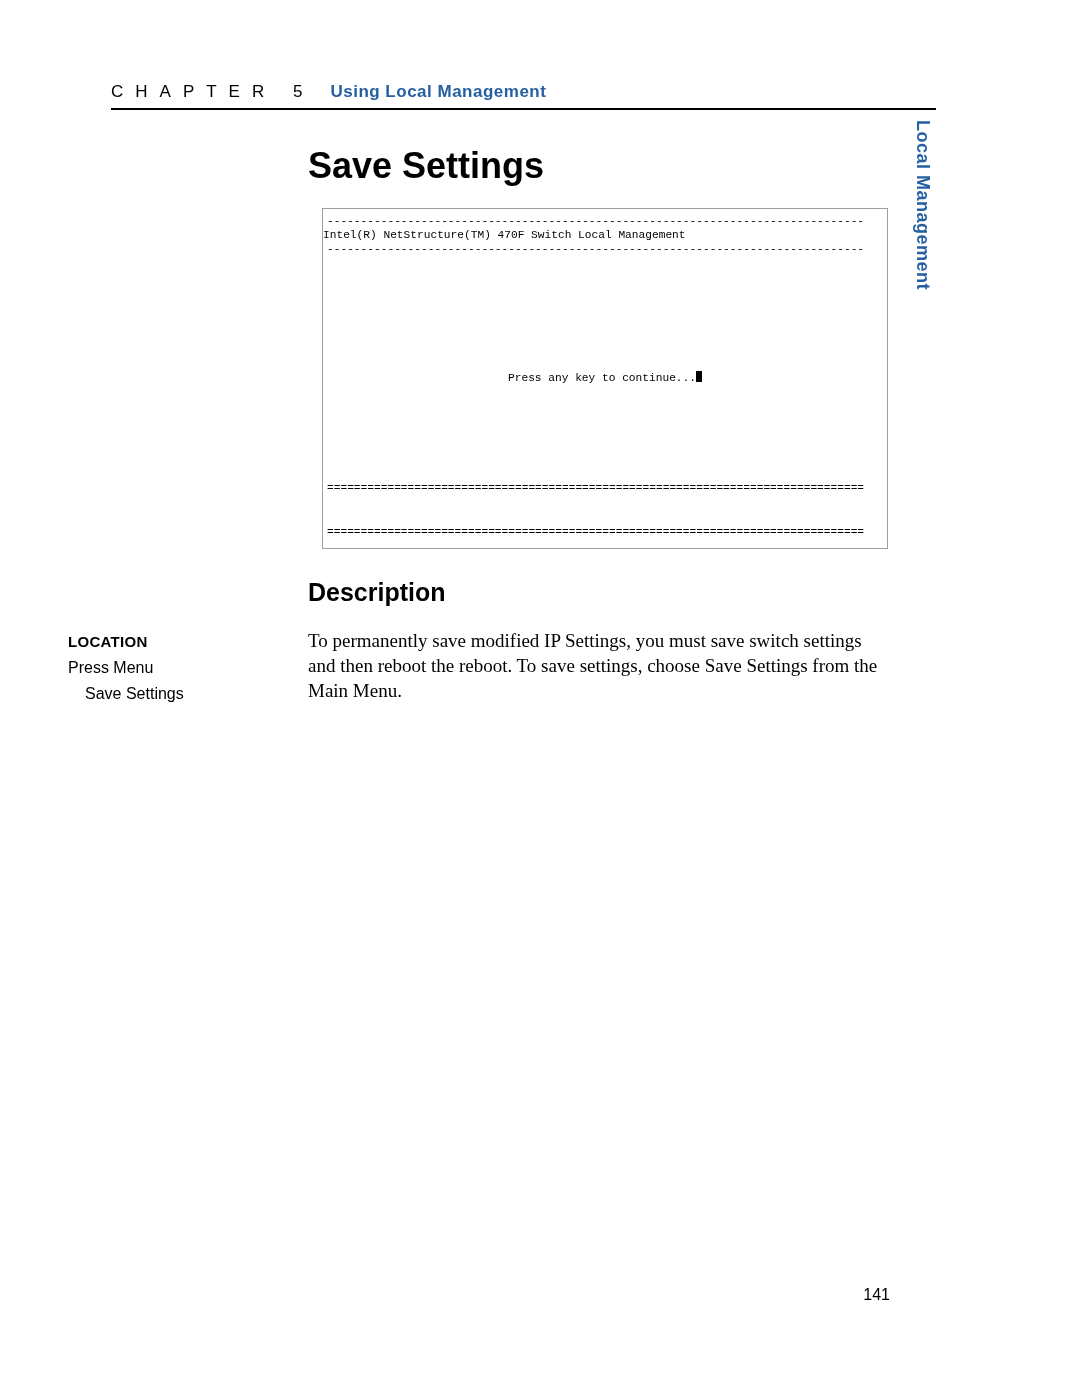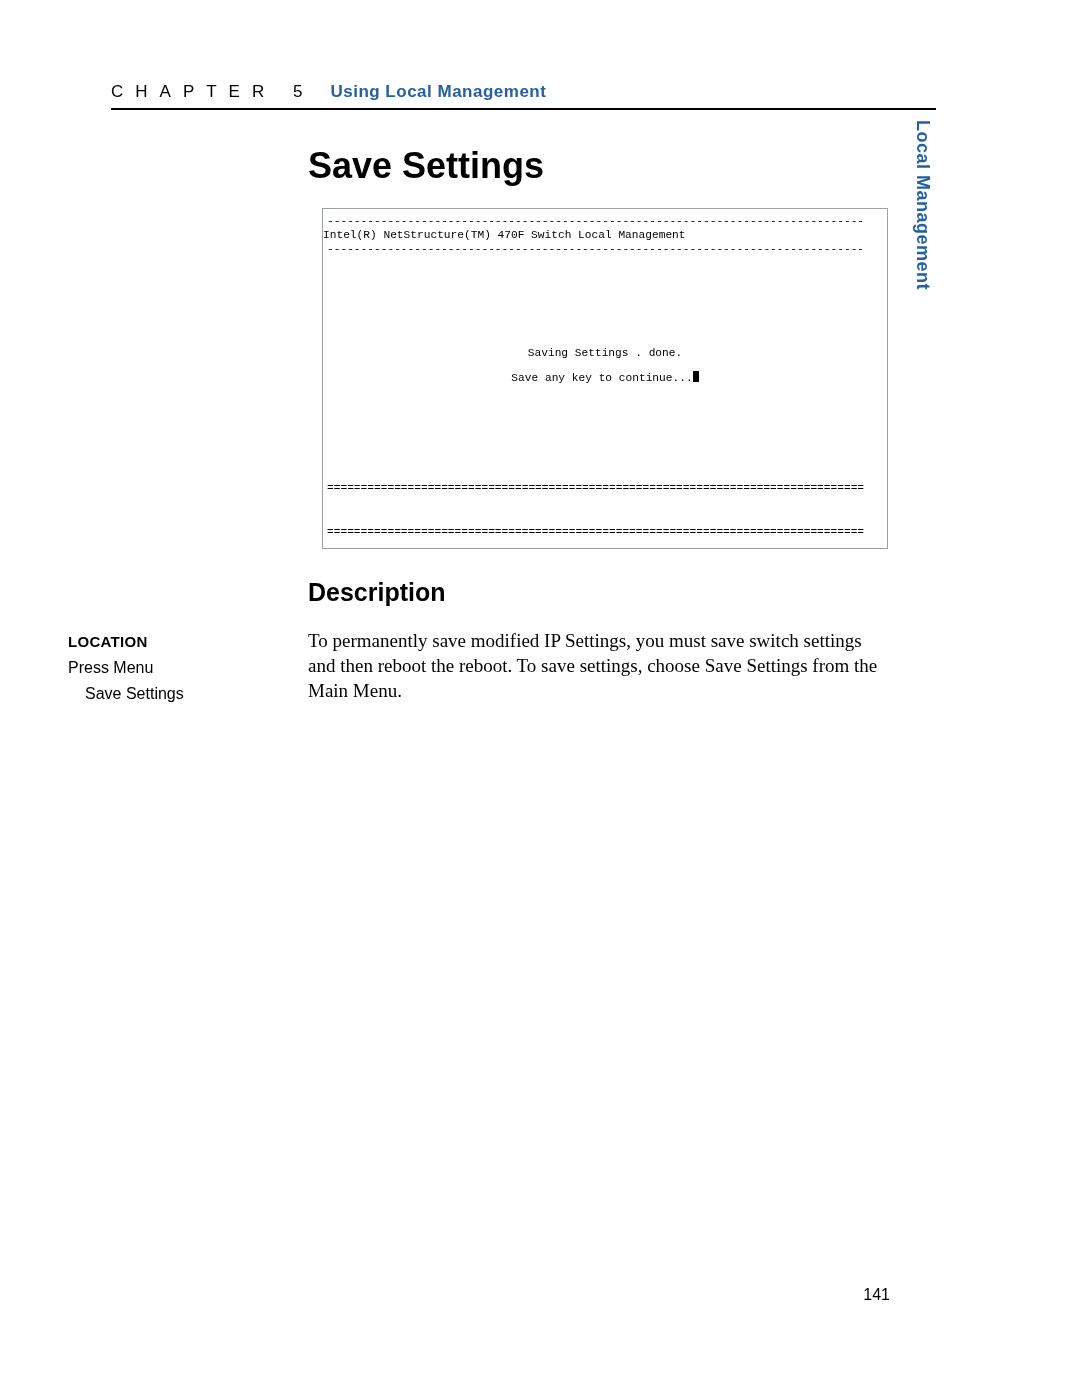--- a/index.html
+++ b/index.html
@@ -228,23 +228,22 @@
   <div class="sidetab">
     <span>Local Management</span>
   </div>
 
   <div class="h1">Save Settings</div>
 
   <div class="termbox">
     <div class="dash-top">--------------------------------------------------------------------------------</div>
     <div class="title">Intel(R) NetStructure(TM) 470F Switch Local Management</div>
     <div class="dash-mid">--------------------------------------------------------------------------------</div>
-    <div class="line1">Saving Settings .  done.</div>
     <div class="line2">
-      <span>Save any key to continue...</span><span class="cursor"></span>
+      <span>Press any key to continue...</span><span class="cursor"></span>
     </div>
     <div class="eq1">================================================================================</div>
     <div class="eq2">================================================================================</div>
   </div>
 
   <div class="h2">Description</div>
 
   <div class="body">To permanently save modified IP Settings, you must save switch settings and then reboot the reboot. To save settings, choose Save Settings from the Main Menu.</div>
 
   <div class="loc-head">LOCATION</div>

